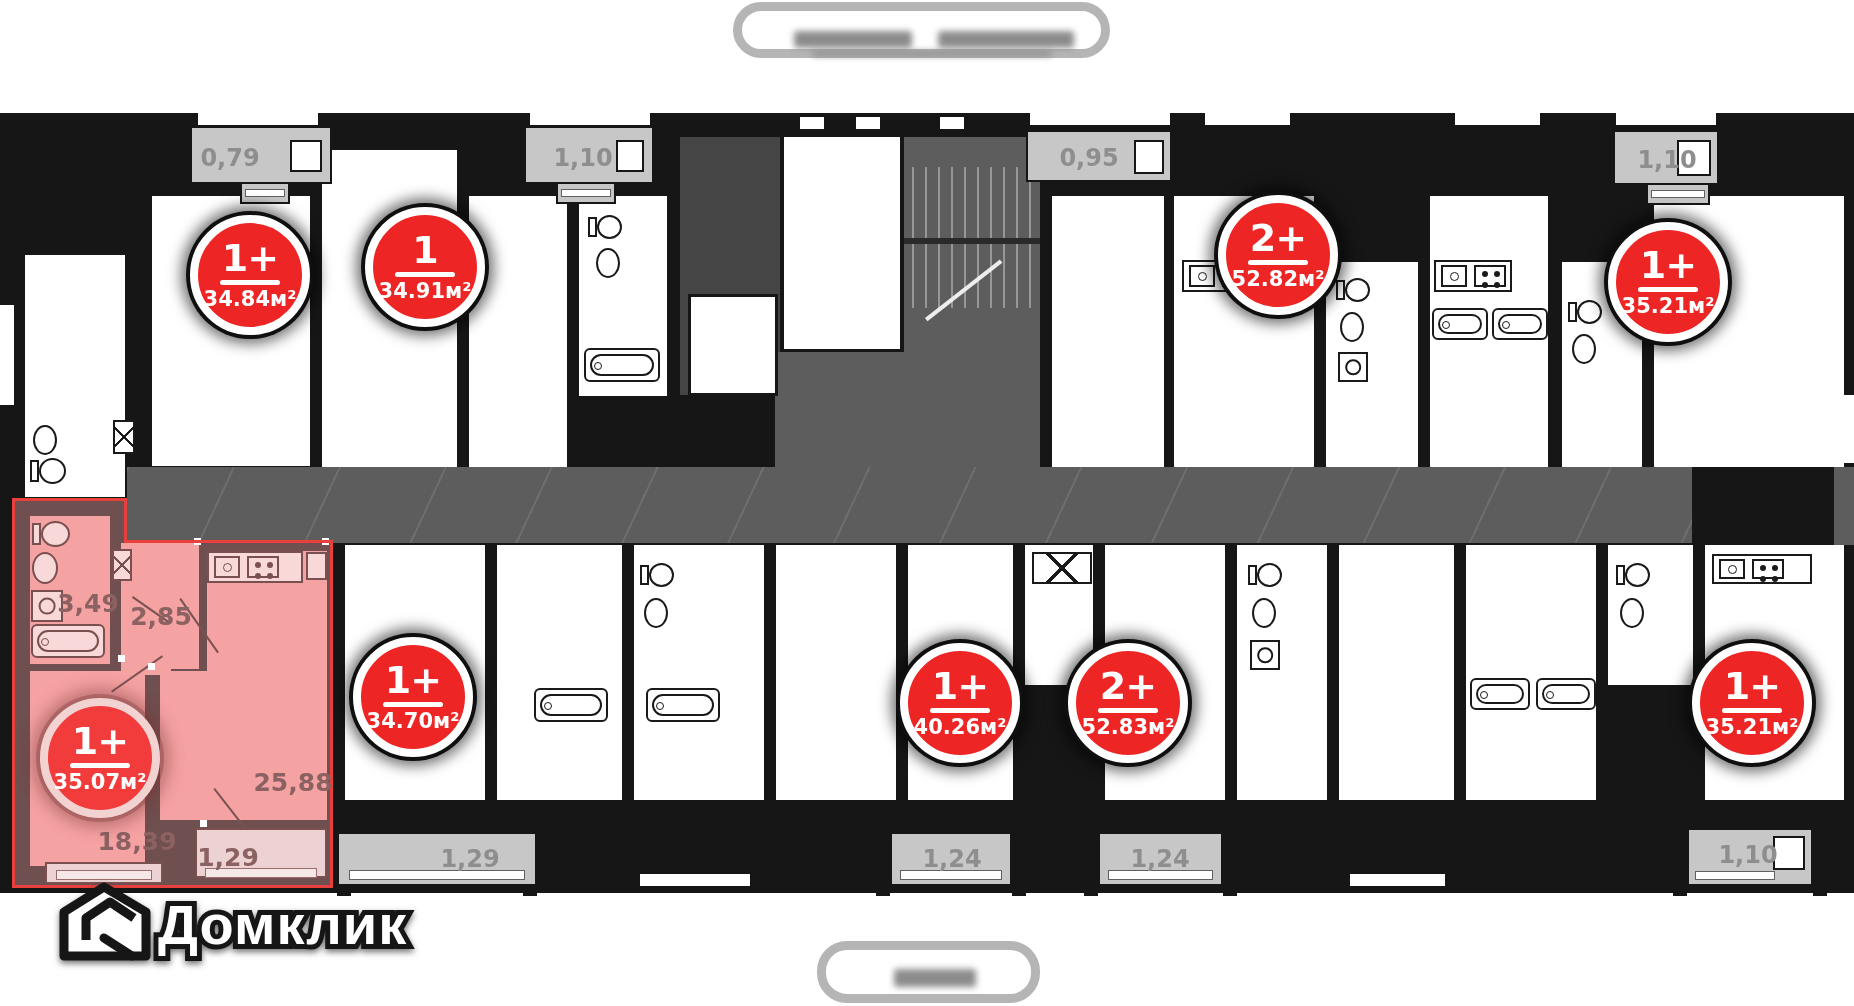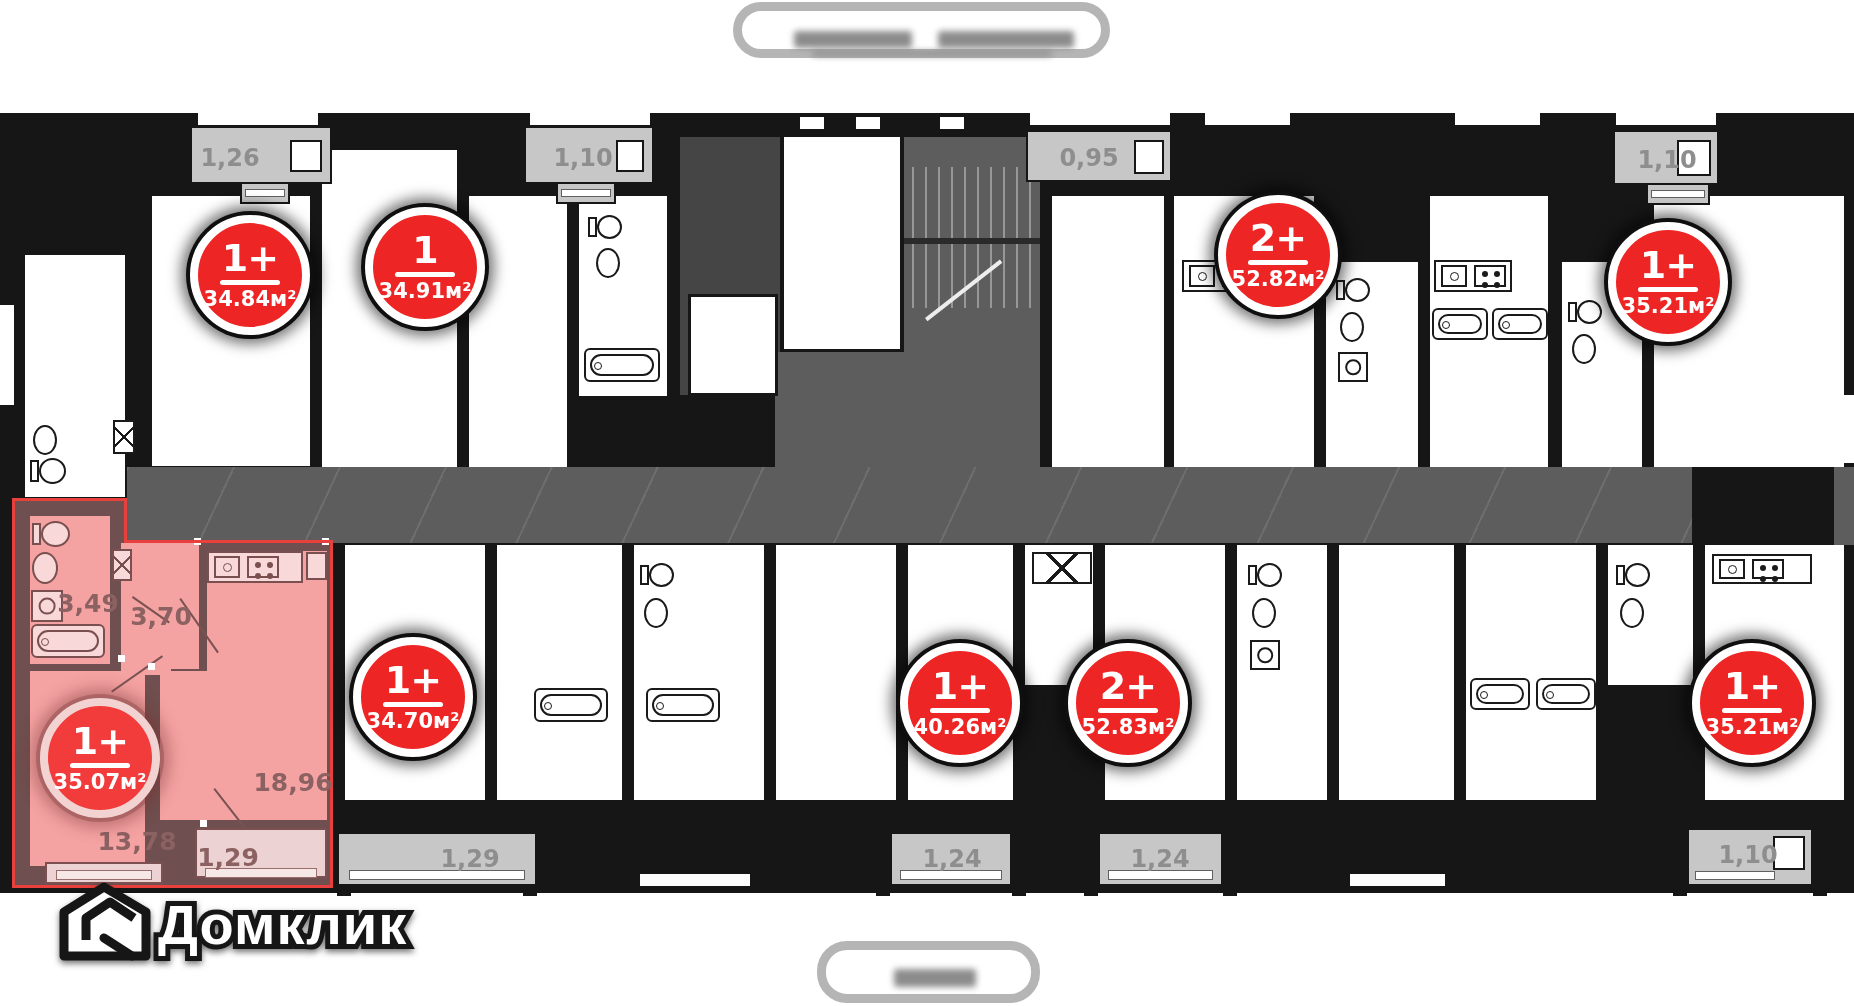--- a/index.html
+++ b/index.html
@@ -333,32 +333,32 @@
       <div class="badge" style="left: 1068px; top: 643px;">
         <div class="badge-type">2+</div>
         <div class="badge-rule"></div>
         <div class="badge-area">52.83м²</div>
       </div>
       <div class="badge" style="left: 1692px; top: 643px;">
         <div class="badge-type">1+</div>
         <div class="badge-rule"></div>
         <div class="badge-area">35.21м²</div>
       </div>
-      <div class="lbl" style="left: 230px; top: 158px;">1,26</div>
+      <div class="lbl" style="left: 230px; top: 158px;">0,79</div>
       <div class="lbl" style="left: 583px; top: 158px;">1,10</div>
       <div class="lbl" style="left: 1089px; top: 158px;">0,95</div>
       <div class="lbl" style="left: 1667px; top: 160px;">1,10</div>
       <div class="lbl" style="left: 470px; top: 859px;">1,29</div>
       <div class="lbl" style="left: 952px; top: 859px;">1,24</div>
       <div class="lbl" style="left: 1160px; top: 859px;">1,24</div>
       <div class="lbl" style="left: 1748px; top: 855px;">1,10</div>
       <div class="lbl lbl--apt" style="left: 88px; top: 603px;">3,49</div>
-      <div class="lbl lbl--apt" style="left: 161px; top: 616px;">3,70</div>
-      <div class="lbl lbl--apt" style="left: 293px; top: 782px;">18,96</div>
-      <div class="lbl lbl--apt" style="left: 137px; top: 841px;">13,78</div>
+      <div class="lbl lbl--apt" style="left: 161px; top: 616px;">2,85</div>
+      <div class="lbl lbl--apt" style="left: 293px; top: 782px;">25,88</div>
+      <div class="lbl lbl--apt" style="left: 137px; top: 841px;">18,39</div>
       <div class="lbl lbl--apt" style="left: 228px; top: 857px;">1,29</div>
     </div>
 
   <svg class="logo" style="left:52px;top:880px;" width="390" height="82" viewBox="0 0 390 82">
     <path d="M12 32 L52 7 L94 32 V76 H12 Z" fill="#fff" stroke="#161616" stroke-width="9" stroke-linejoin="round"></path>
     <path d="M34 60 V38 L58 22 L82 38" fill="none" stroke="#161616" stroke-width="9" stroke-linejoin="round"></path>
     <path d="M52 58 L80 76" stroke="#161616" stroke-width="9" stroke-linecap="round"></path>
     <text x="106" y="64" font-family="Liberation Sans, DejaVu Sans, sans-serif" font-size="56" font-weight="bold" fill="#ffffff" stroke="#161616" stroke-width="10" paint-order="stroke" letter-spacing="1">Домклик</text>
   </svg>
 

